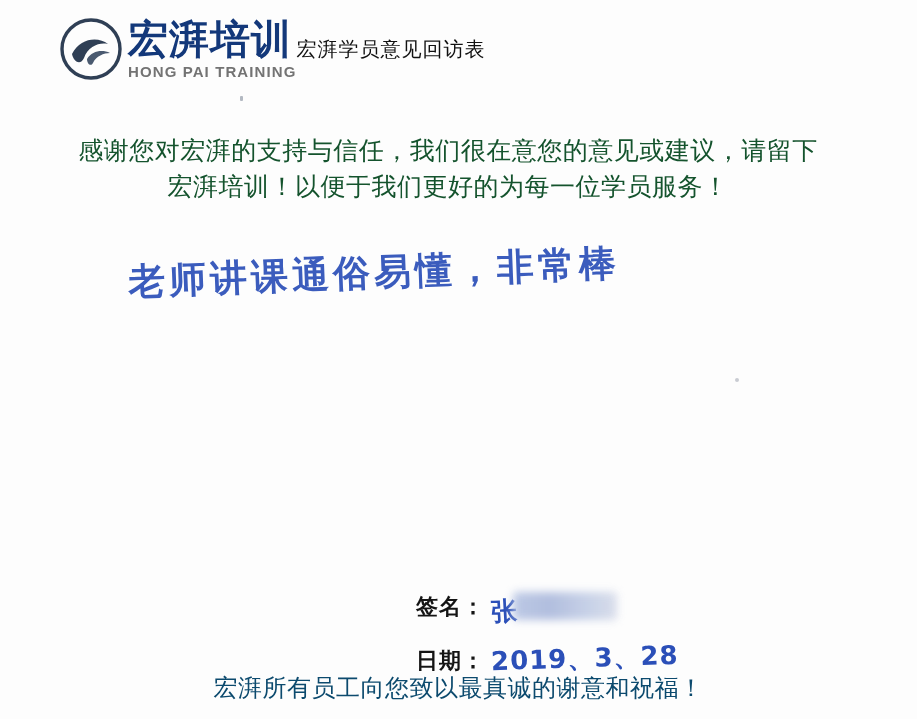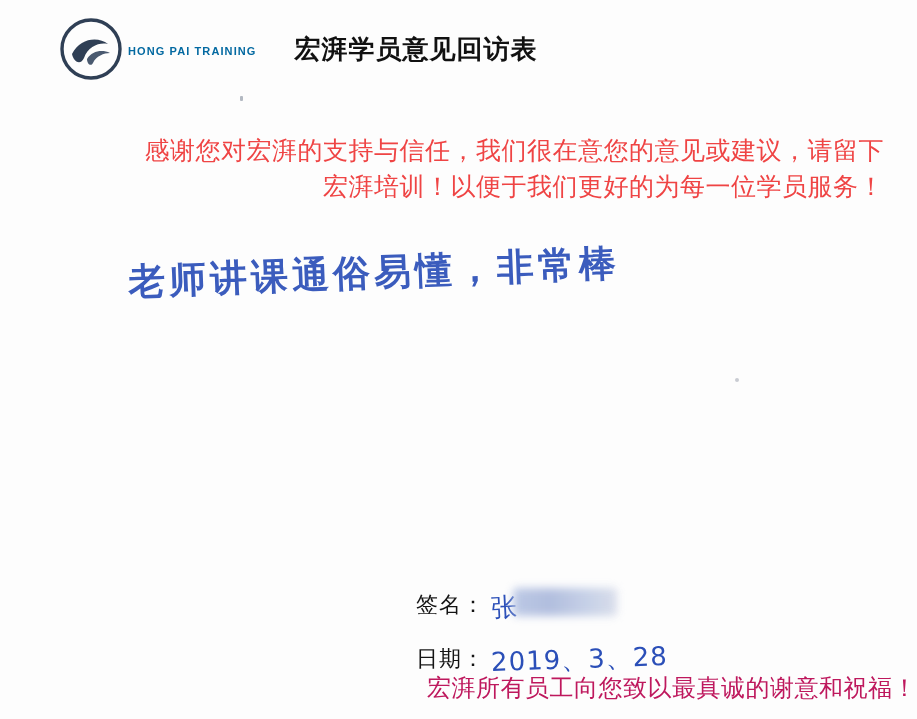--- a/index.html
+++ b/index.html
@@ -45,57 +45,56 @@
     letter-spacing: 1px;
     color: #13387a;
     display: block;
     position: relative;
   }
   .logo-en {
     display: block;
     margin-top: 4px;
     font-family: "Liberation Sans", sans-serif;
     font-weight: bold;
-    font-size: 11px;
+    font-size: 15px;
     letter-spacing: 1.1px;
-    color: #0369a1;
+    color: #737373;
   }
   .doc-title {
-    margin-left: 38px;
     font-family: "Liberation Serif", "DejaVu Serif", serif;
-    font-weight: bold;
-    font-size: 26px;
+    font-weight: normal;
+    font-size: 20px;
     letter-spacing: 1px;
     color: #111111;
     white-space: nowrap;
   }
 
   
   .speck {
     position: absolute;
     left: 240px;
     top: 96px;
     width: 3px;
     height: 5px;
     background: #9aa2ad;
     border-radius: 1px;
     opacity: .75;
   }
 
   
   .intro {
     position: absolute;
-    left: 34px;
+    left: 23px;
     top: 133px;
     width: 850px;
-    text-align: right;
+    text-align: center;
     font-size: 25px;
     line-height: 1.45;
     letter-spacing: .5px;
-    color: #ef4444;
+    color: #14532d;
   }
   .intro .line2 { display: block; }
 
   
   .handwriting {
     position: absolute;
     left: 128px;
     top: 248px;
     font-family: "DejaVu Sans", sans-serif;
     font-size: 37px;
@@ -121,22 +120,23 @@
   
   .sig-block {
     position: absolute;
     left: 416px;
     top: 588px;
     font-size: 22px;
     color: #141414;
   }
   .sig-row {
     display: flex;
-    align-items: center;
+    align-items: flex-end;
     height: 34px;
+    font-weight: bold;
   }
   .sig-label {
     letter-spacing: 1px;
     white-space: nowrap;
   }
   .sig-value-redacted {
     position: relative;
     margin-left: 6px;
     width: 128px;
     height: 26px;
@@ -171,42 +171,43 @@
     transform: rotate(-2deg);
     display: inline-block;
   }
 
   
   .footer {
     position: absolute;
     left: 0;
     top: 672px;
     width: 917px;
-    text-align: right;
+    text-align: center;
     font-size: 24px;
     letter-spacing: .5px;
-    color: #be185d;
+    color: #0c4a6e;
   }
 </style>
 </head>
 <body>
 
 <div class="page">
 
   <div class="header">
 
     <div class="logo-mark">
       <svg width="62" height="62" viewBox="0 0 62 62" aria-hidden="true">
         <circle cx="31" cy="31" r="29" fill="none" stroke="#2f3f55" stroke-width="3.4"></circle>
         <path d="M12 36 C20 20, 38 18, 48 26 C40 24, 28 28, 24 40 C21 47, 14 45, 12 36 Z" fill="#2f3f55"></path>
         <path d="M27 41 C32 33, 42 31, 50 35 C44 35, 36 38, 33 45 C31 49, 27 46, 27 41 Z" fill="#4a5a70"></path>
       </svg>
     </div>
 
     <div class="logo-text">
+      <span class="logo-cn">宏湃培训</span>
       <span class="logo-en">HONG PAI TRAINING</span>
     </div>
 
     <div class="doc-title">宏湃学员意见回访表</div>
   </div>
 
   <div class="speck"></div>
 
   <div class="intro">
     <span class="line1">感谢您对宏湃的支持与信任，我们很在意您的意见或建议，请留下</span>

